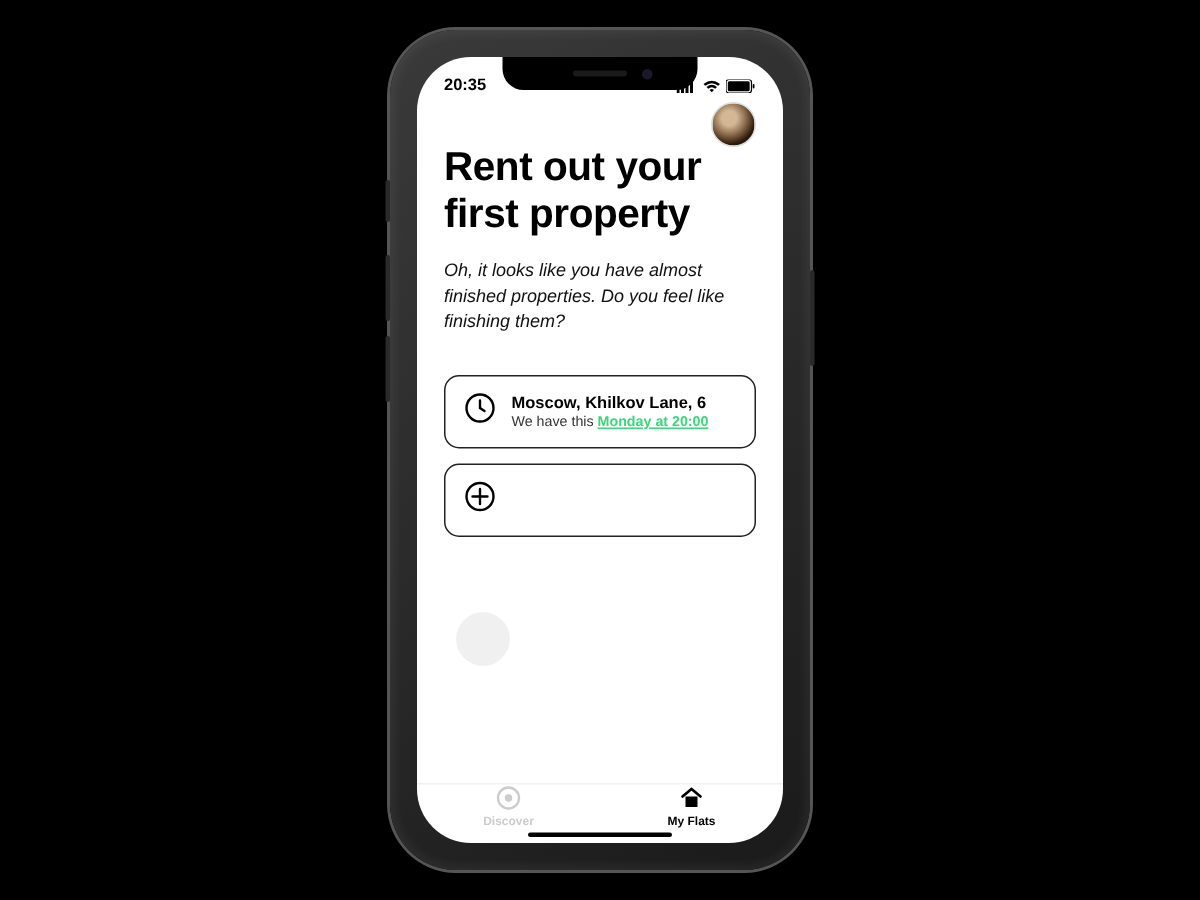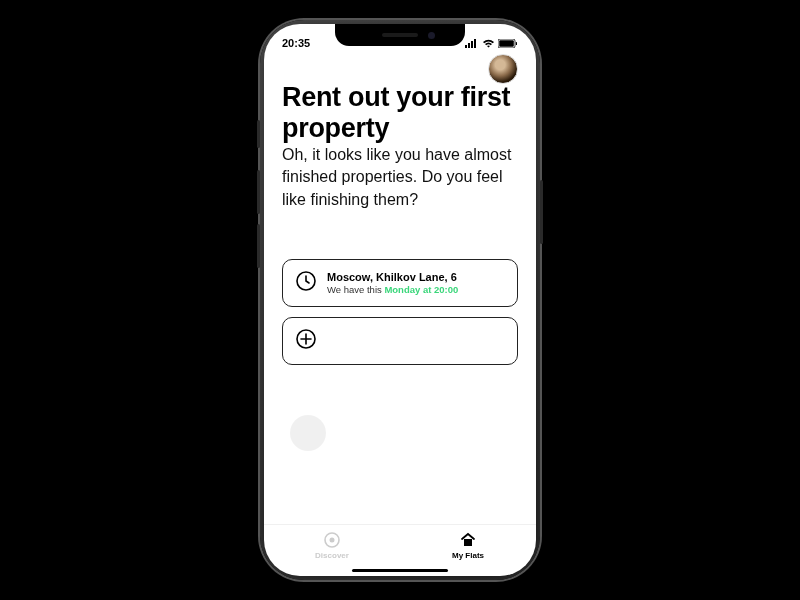--- a/index.html
+++ b/index.html
@@ -11,21 +11,21 @@
       align-items: center;
       justify-content: center;
       font-family: -apple-system, BlinkMacSystemFont, "Helvetica Neue", Arial, sans-serif;
       overflow: hidden;
     }
     .phone-frame {
       width: 280px;
       height: 560px;
       background: linear-gradient(145deg, #3a3a3a, #1a1a1a);
       border-radius: 44px;
-      padding: 4px;
+      padding: 18px;
       position: relative;
       box-shadow: 0 0 0 2px #555, inset 0 0 10px rgba(255,255,255,0.1);
     }
     .side-btn {
       position: absolute;
       background: #2a2a2a;
       border-radius: 2px;
     }
     .btn-left-1 { left: -3px; top: 100px; width: 3px; height: 28px; }
     .btn-left-2 { left: -3px; top: 150px; width: 3px; height: 44px; }
@@ -98,27 +98,28 @@
       border: 1px solid #ddd;
     }
     .title {
       font-size: 27px;
       font-weight: 700;
       line-height: 1.15;
       margin-top: 18px;
       letter-spacing: -0.3px;
     }
     .subtitle {
-      font-size: 16px;
+      font-size: 12px;
       line-height: 1.4;
-      margin-top: 0;
+      margin-top: 14px;
       color: #111;
+      font-style: italic;
     }
     .cards {
-      margin-top: 48px;
+      margin-top: 28px;
       display: flex;
       flex-direction: column;
       gap: 10px;
     }
     .card {
       border: 1px solid #222;
       border-radius: 10px;
       padding: 10px 12px;
       display: flex;
       align-items: center;
@@ -135,35 +136,36 @@
       font-weight: 700;
     }
     .card-sub {
       font-size: 9.5px;
       color: #333;
       margin-top: 1px;
     }
     .highlight {
       color: #3ad67a;
       font-weight: 600;
+      text-decoration: underline;
     }
     .ghost-circle {
       width: 36px;
       height: 36px;
       border-radius: 50%;
       background: rgba(0,0,0,0.06);
       margin-top: 50px;
       margin-left: 8px;
     }
     .tabbar {
       position: absolute;
       bottom: 0;
       left: 0;
       right: 0;
-      height: 52px;
+      height: 40px;
       display: flex;
       border-top: 0.5px solid rgba(0,0,0,0.06);
       padding-bottom: 10px;
     }
     .tab {
       flex: 1;
       display: flex;
       flex-direction: column;
       align-items: center;
       justify-content: center;

